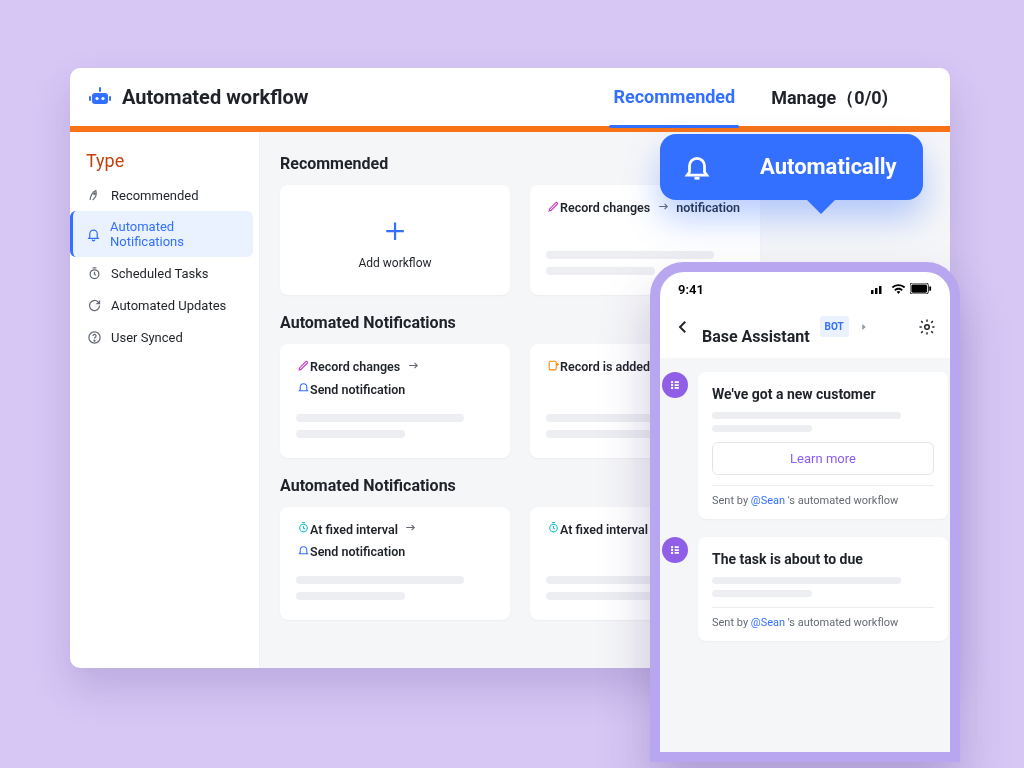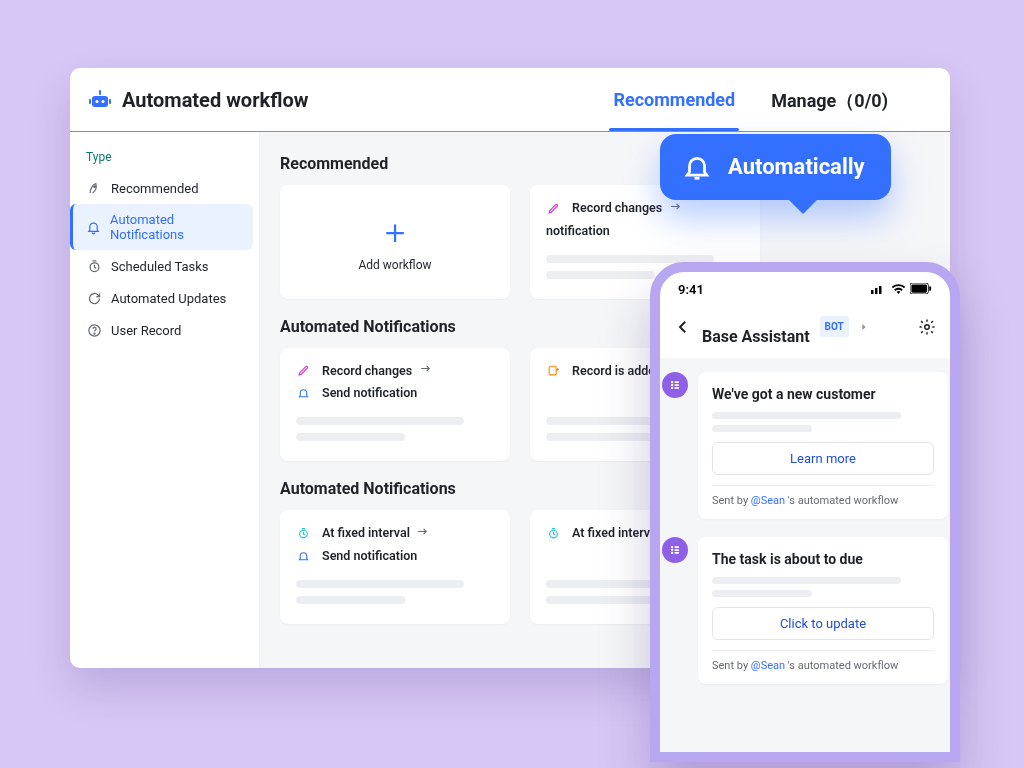--- a/index.html
+++ b/index.html
@@ -20,69 +20,69 @@
     background: #fff;
     border-radius: 10px;
     box-shadow: 0 20px 40px rgba(60,40,120,0.18);
     overflow: hidden;
   }
   .win-header {
     display: flex;
     align-items: center;
     height: 64px;
     padding: 0 18px;
-    border-bottom: 1px solid #f97316;
+    border-bottom: 6px solid #f97316;
   }
   .win-title-group { display: flex; align-items: center; gap: 10px; }
   .bot-icon { width: 24px; height: 24px; color:#3370ff; display:flex; align-items:center; justify-content:center; }
   .win-title { font-size: 20px; font-weight: 700; color:#1f2329; }
   .tabs { display:flex; gap:28px; margin-left:auto; margin-right:40px; }
   .tab { font-size:18px; font-weight:700; color:#1f2329; padding:20px 4px 18px; position:relative; cursor:pointer; }
   .tab.active { color:#3370ff; }
   .tab.active::after { content:""; position:absolute; bottom:0; left:0; right:0; height:3px; background:#3370ff; border-radius:2px; }
   .win-body { display:flex; height:calc(100% - 64px); }
   .sidebar { width:190px; padding:14px 6px; border-right:1px solid #efeff4; }
-  .sb-section-label { font-size:12px; color:#0f766e; padding:4px 10px 8px; }
+  .sb-section-label { font-size:18px; color:#c2410c; padding:4px 10px 8px; }
   .sb-item { display:flex; align-items:center; gap:9px; padding:8px 10px; font-size:13px; color:#1f2329; border-radius:6px; cursor:pointer; }
   .sb-item .icn { width:16px; height:16px; display:flex; align-items:center; justify-content:center; color:#646a73; }
   .sb-item.active { background:#eaf1ff; color:#3370ff; border-left:3px solid #3370ff; margin-left:-6px; padding-left:13px; }
   .sb-item.active .icn { color:#3370ff; }
   .main { flex:1; background:#f5f6f8; padding:16px 20px; overflow:auto; }
   .section-title { font-size:16px; font-weight:700; color:#1f2329; margin:6px 0 12px; }
   .card-row { display:flex; gap:20px; margin-bottom:18px; }
   .card {
     background:#fff; border-radius:8px; padding:14px 16px 12px;
     width:230px; min-height:110px;
     box-shadow:0 1px 2px rgba(0,0,0,0.04);
     display:flex; flex-direction:column; justify-content:space-between;
   }
   .card.add { align-items:center; justify-content:center; gap:10px; cursor:pointer; }
   .plus-icon { font-size:34px; color:#3370ff; line-height:1; }
   .add-label { font-size:12px; color:#1f2329; }
   .card-title-row { display:flex; align-items:flex-start; flex-wrap:wrap; gap:4px 6px; font-size:12.5px; font-weight:600; color:#1f2329; line-height:1.5; }
-  .chip { display:inline-flex; align-items:center; gap:12px; }
+  .chip { display:inline-flex; align-items:flex-start; gap:0; }
   .chip .ci { width:14px; height:14px; display:flex; align-items:center; justify-content:center; }
   .arrow-icn { width:14px; height:14px; color:#646a73; display:inline-flex; align-items:center; justify-content:center; }
   .skeleton { margin-top:14px; }
   .skeleton .bar { height:8px; background:#edeef2; border-radius:4px; margin-bottom:8px; }
   .skeleton .bar.w1 { width:85%; }
   .skeleton .bar.w2 { width:55%; }
 
   
   .callout {
     position:absolute; top:134px; left:660px;
     background:#3370ff; color:#fff;
     border-radius:16px;
     padding:18px 26px 18px 22px;
     display:flex; align-items:center; gap:16px;
     box-shadow:0 18px 34px rgba(51,112,255,0.35);
     z-index:5;
   }
   .callout .bell { width:30px; height:30px; display:flex; align-items:center; justify-content:center; }
-  .callout .txt { font-size:22px; font-weight:700; line-height:1.25; }
+  .callout .txt { font-size:22px; font-weight:700; line-height:1.25;margin-left:32px; }
   .callout::after {
     content:""; position:absolute; bottom:-14px; left:56%;
     border:14px solid transparent; border-top-color:#3370ff; border-bottom:none;
   }
 
   
   .phone {
     position:absolute; top:262px; left:650px;
     width:310px; height:500px;
     background:#fff;
@@ -100,21 +100,21 @@
   .bot-badge { font-size:10px; font-weight:700; color:#3370ff; background:#eaf1ff; padding:5px 5px; border-radius:3px; }
   .gear-icn { width:18px; height:18px; margin-left:auto; display:flex; align-items:center; cursor:pointer; color:#1f2329; }
   .chat-body { background:#f5f6f8; padding:14px 2px; height:420px; }
   .msg { display:flex; gap:10px; margin-bottom:18px; }
   .msg .avatar { width:26px; height:26px; border-radius:50%; background:#8f5fe8; display:flex; align-items:center; justify-content:center; flex-shrink:0; }
   .bubble { background:#fff; border-radius:8px; padding:14px 14px 12px; flex:1; box-shadow:0 1px 2px rgba(0,0,0,0.04); }
   .bubble-title { font-size:14px; font-weight:700; color:#1f2329; margin-bottom:10px; }
   .bubble .bar { height:7px; background:#edeef2; border-radius:4px; margin-bottom:6px; }
   .bubble .bar.s1 { width:85%; }
   .bubble .bar.s2 { width:45%; }
-  .bubble-btn { margin-top:10px; border:1px solid #e3e4e9; border-radius:6px; text-align:center; font-size:13px; padding:8px 0; color:#1d4ed8; cursor:pointer; }
+  .bubble-btn { margin-top:10px; border:1px solid #e3e4e9; border-radius:6px; text-align:center; font-size:13px; padding:8px 0; color:#8b5cf6; cursor:pointer; }
   .bubble-divider { height:1px; background:#edeef2; margin:10px 0 8px; }
   .bubble-footer { font-size:11px; color:#646a73; }
   .bubble-footer .mention { color:#3370ff; }
 </style>
 </head>
 <body>
 
 <div class="desktop-window">
   <div class="win-header">
     <div class="win-title-group">
@@ -183,21 +183,21 @@
 
 
       <div class="sb-item">
         <span class="icn">
           <svg viewBox="0 0 24 24" width="15" height="15" fill="none" stroke="currentColor" stroke-width="2">
               <circle cx="12" cy="12" r="9"></circle>
               <path d="M9.5 9.5a2.5 2.5 0 1 1 3.5 2.3c-.8.4-1 1-1 1.7"></path>
               <circle cx="12" cy="17" r="0.8" fill="currentColor"></circle>
             </svg>
         </span>
-        <span>User Record</span>
+        <span>User Synced</span>
       </div>
     </div>
 
     <div class="main">
 
       <div class="section-title">Recommended</div>
       <div class="card-row">
         <div class="card add">
           <span class="plus-icon">＋</span>
           <span class="add-label">Add workflow</span>
@@ -419,21 +419,20 @@
             <circle cx="7" cy="17" r="2"></circle>
             <rect x="11" y="5.5" width="8" height="3" rx="1.5"></rect>
             <rect x="11" y="10.5" width="8" height="3" rx="1.5"></rect>
             <rect x="11" y="15.5" width="8" height="3" rx="1.5"></rect>
           </svg>
       </div>
       <div class="bubble">
         <div class="bubble-title">The task is about to due</div>
         <div class="bar s1"></div>
         <div class="bar s2"></div>
-        <div class="bubble-btn">Click to update</div>
         <div class="bubble-divider"></div>
         <div class="bubble-footer">
           <span>Sent by </span><span class="mention">@Sean</span><span> 's automated workflow</span>
         </div>
       </div>
     </div>
   </div>
 </div>
 
 </body></html>

